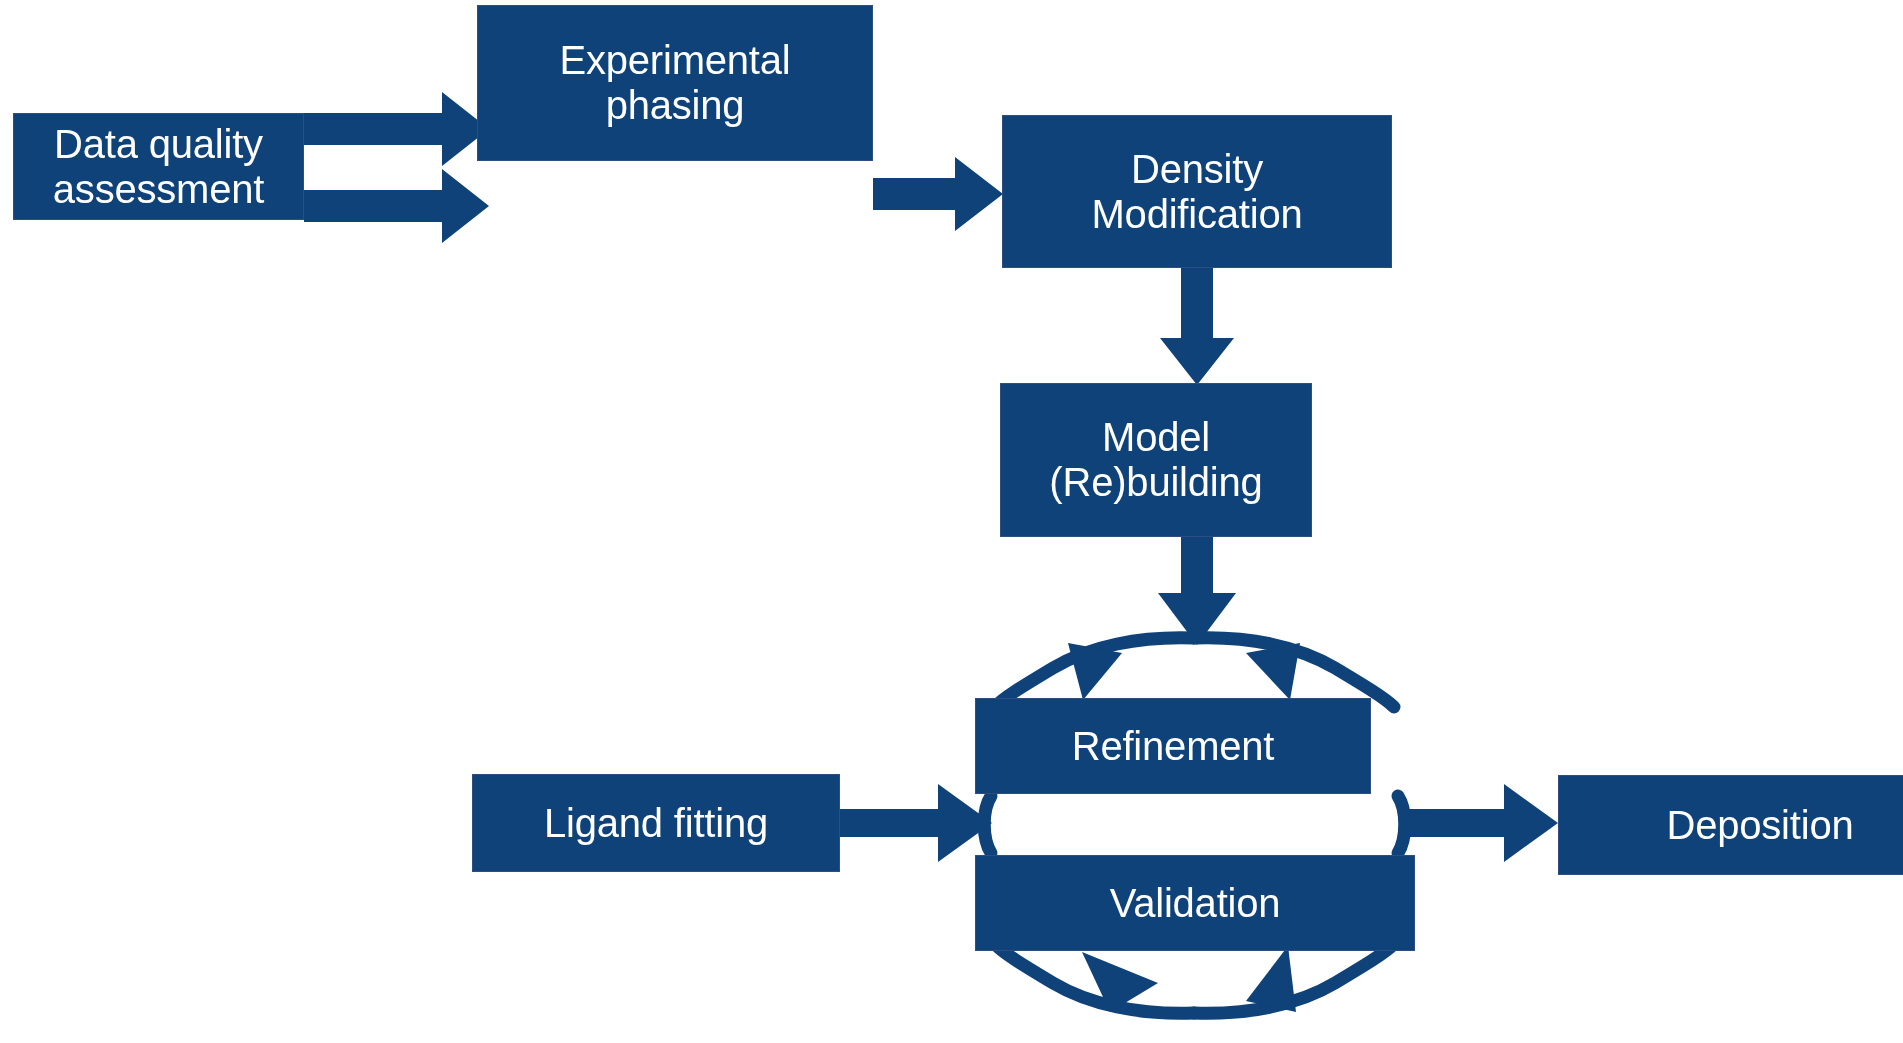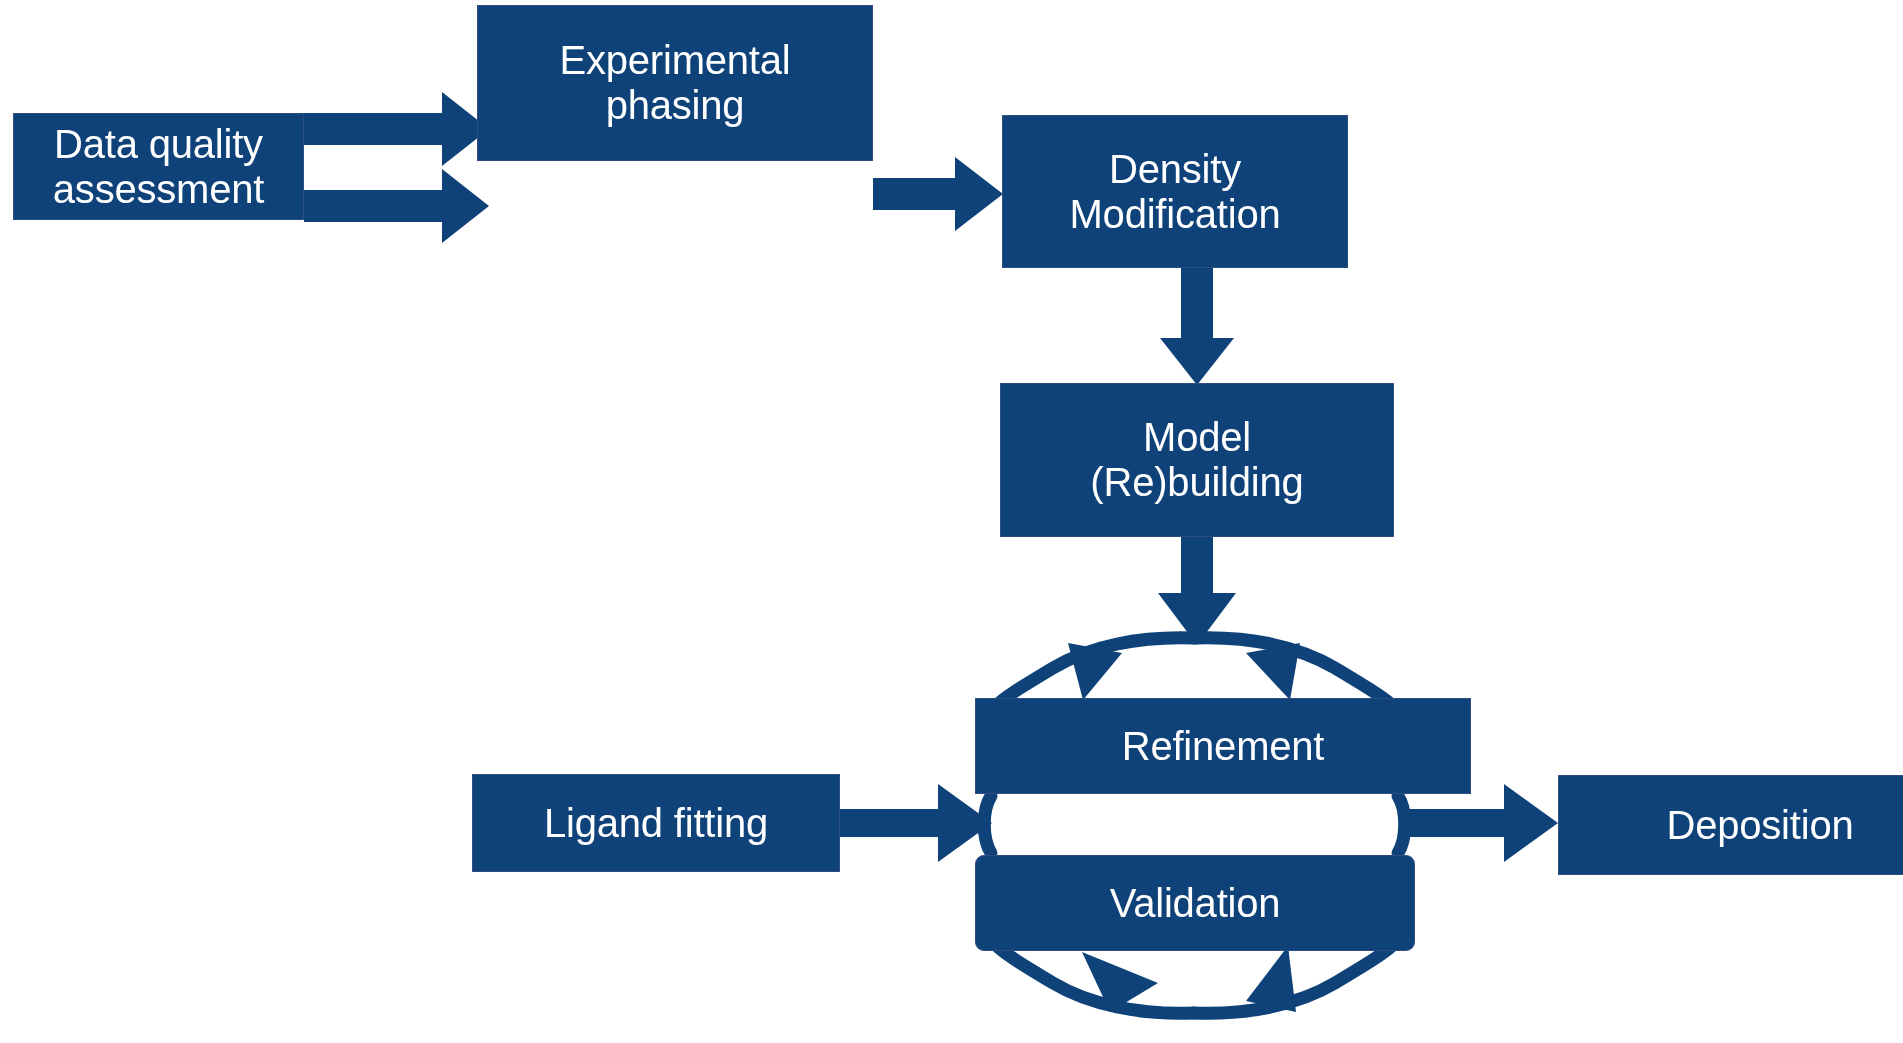--- a/index.html
+++ b/index.html
@@ -118,35 +118,35 @@
     <span>Data quality
 assessment</span>
   </div>
 
   <div class="node" style="left:477px; top:5px; width:396px; height:156px; font-size:40px;">
     <span>Experimental
 phasing</span>
   </div>
 
 
-  <div class="node" style="left:1002px; top:115px; width:346px; height:153px; font-size:40px;">
+  <div class="node" style="left:1002px; top:115px; width:390px; height:153px; font-size:40px;">
     <span>Density
 Modification</span>
   </div>
 
-  <div class="node" style="left:1000px; top:383px; width:394px; height:154px; font-size:40px;">
+  <div class="node" style="left:1000px; top:383px; width:312px; height:154px; font-size:40px;">
     <span>Model
 (Re)building</span>
   </div>
 
-  <div class="node" style="left:975px; top:698px; width:496px; height:96px; font-size:40px;">
+  <div class="node" style="left:975px; top:698px; width:396px; height:96px; font-size:40px;">
     <span>Refinement</span>
   </div>
 
-  <div class="node" style="left:975px; top:855px; width:440px; height:96px; font-size:40px;border-radius:9px;">
+  <div class="node" style="left:975px; top:855px; width:440px; height:96px; font-size:40px;">
     <span>Validation</span>
   </div>
 
   <div class="node" style="left:472px; top:774px; width:368px; height:98px; font-size:40px;justify-content:center;">
     <span>Ligand fitting</span>
   </div>
 
   <div class="node" style="left:1558px; top:775px; width:376px; height:100px; font-size:40px;padding-left:28px;">
     <span>Deposition</span>
   </div>

